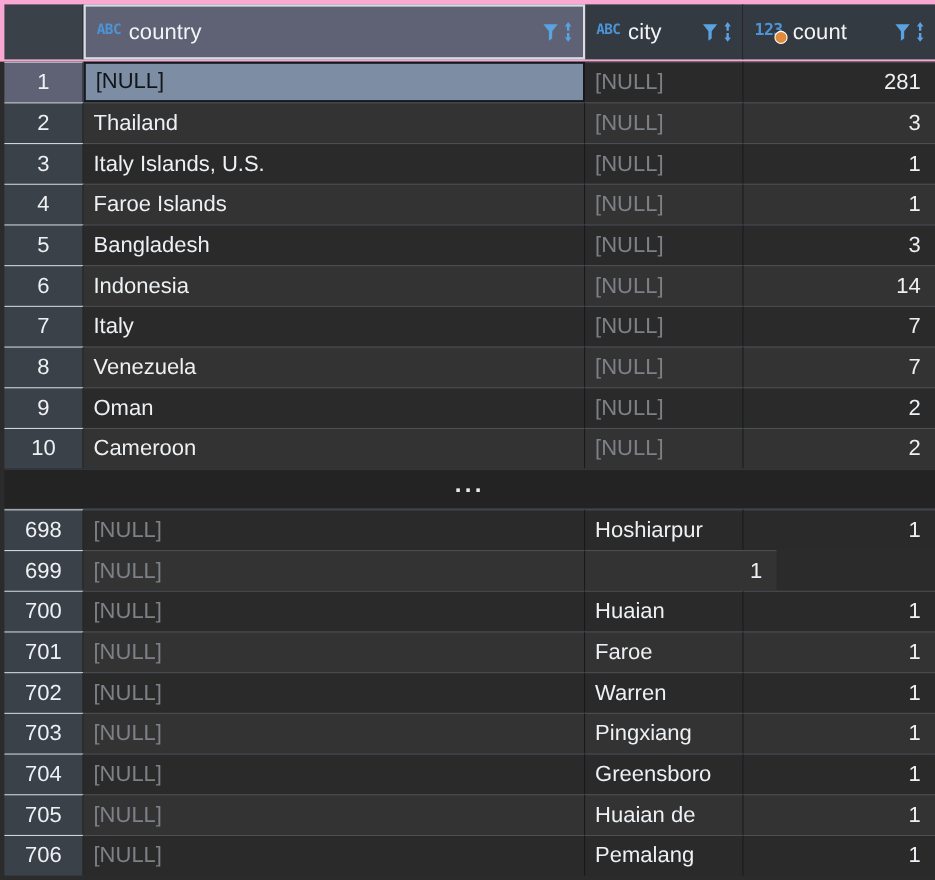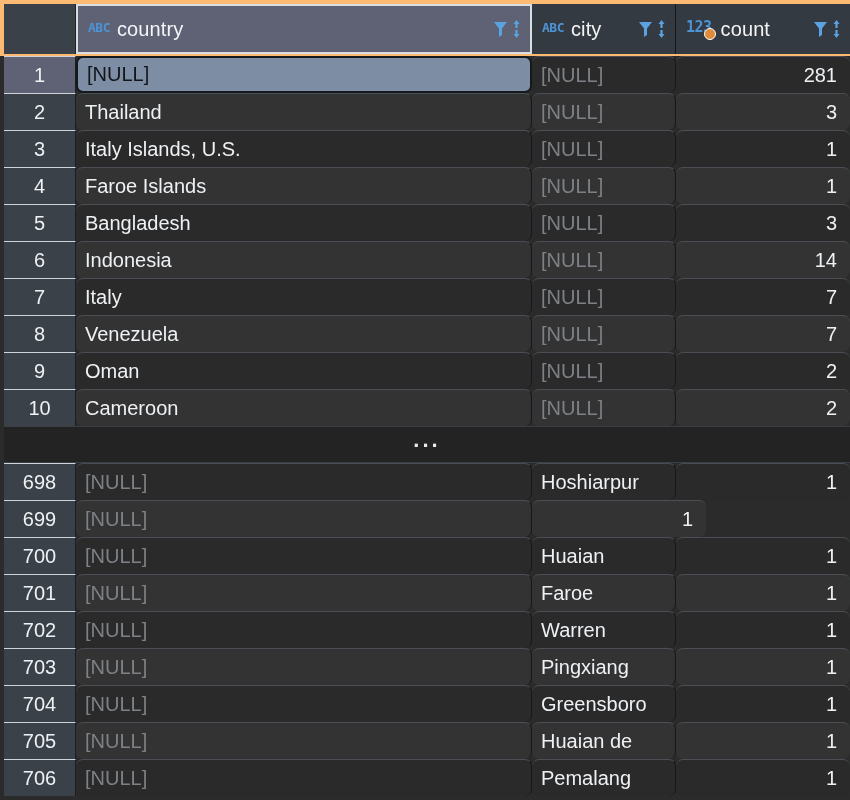--- a/index.html
+++ b/index.html
@@ -20,21 +20,21 @@
     display: flex;
     flex-direction: column;
     position: relative;
   }
 
   
   .header-row {
     display: flex;
     height: 56px;
     flex: 0 0 56px;
-    background: #fdba74;
+    background: #f9a8d4;
     align-items: stretch;
   }
 
   .corner-cell {
     width: 72px;
     flex: 0 0 72px;
     background: #3b4148;
     border-right: 1px solid #1f2226;
     margin: 4px 0 2px 4px;
   }
@@ -148,21 +148,20 @@
   .cell {
     display: flex;
     align-items: center;
     color: #eef1f4;
     font-size: 20px;
     padding: 0 9px;
     border-top: 1px solid #4a4f55;
     border-right: 1px solid #15171a;
     white-space: nowrap;
     overflow: hidden;
-    border-radius: 7px;
   }
   .cell.odd  { background: #2a2a2a; }
   .cell.even { background: #333333; }
   .cell.num  { justify-content: flex-end; border-right: none; padding-right: 13px; }
   .cell.null { color: #7d8186; }
 
   .cell.sel {
     background: #7d8da3;
     color: #12161b;
     border: 2px solid #15181c;

